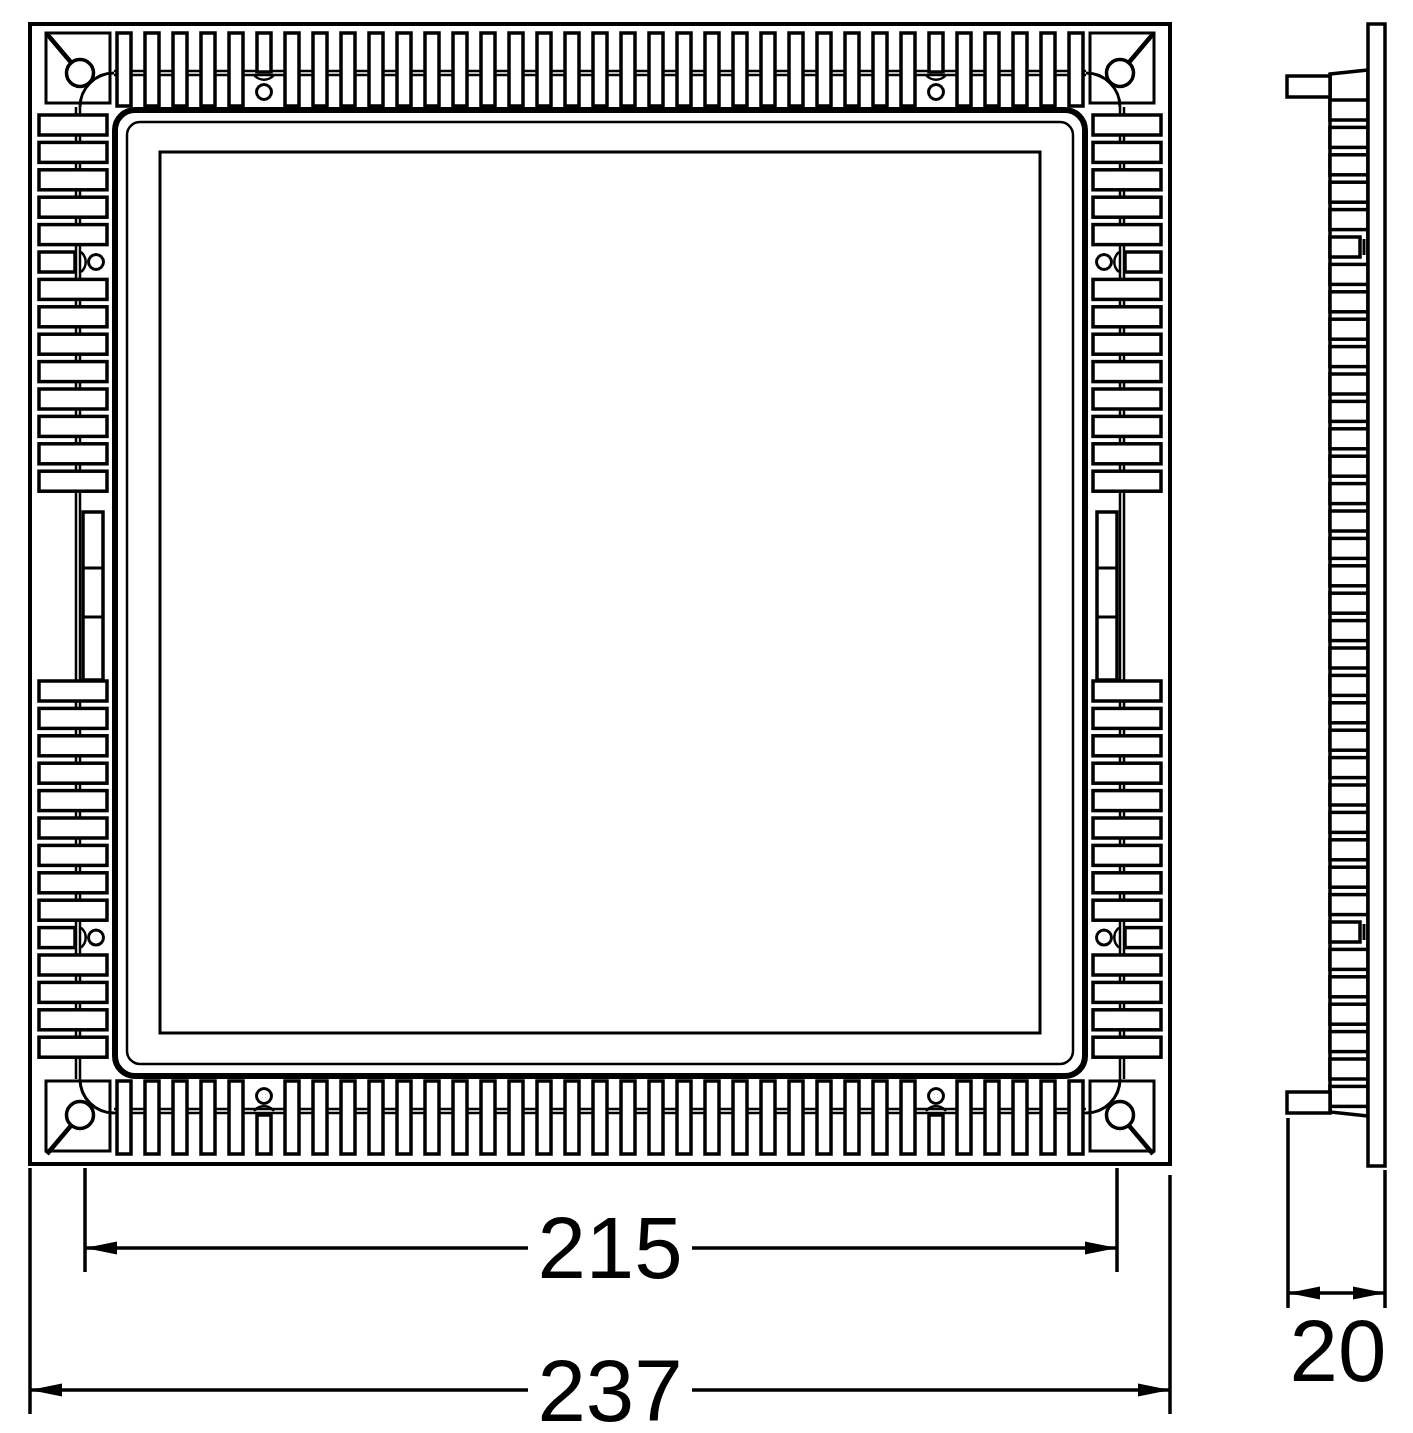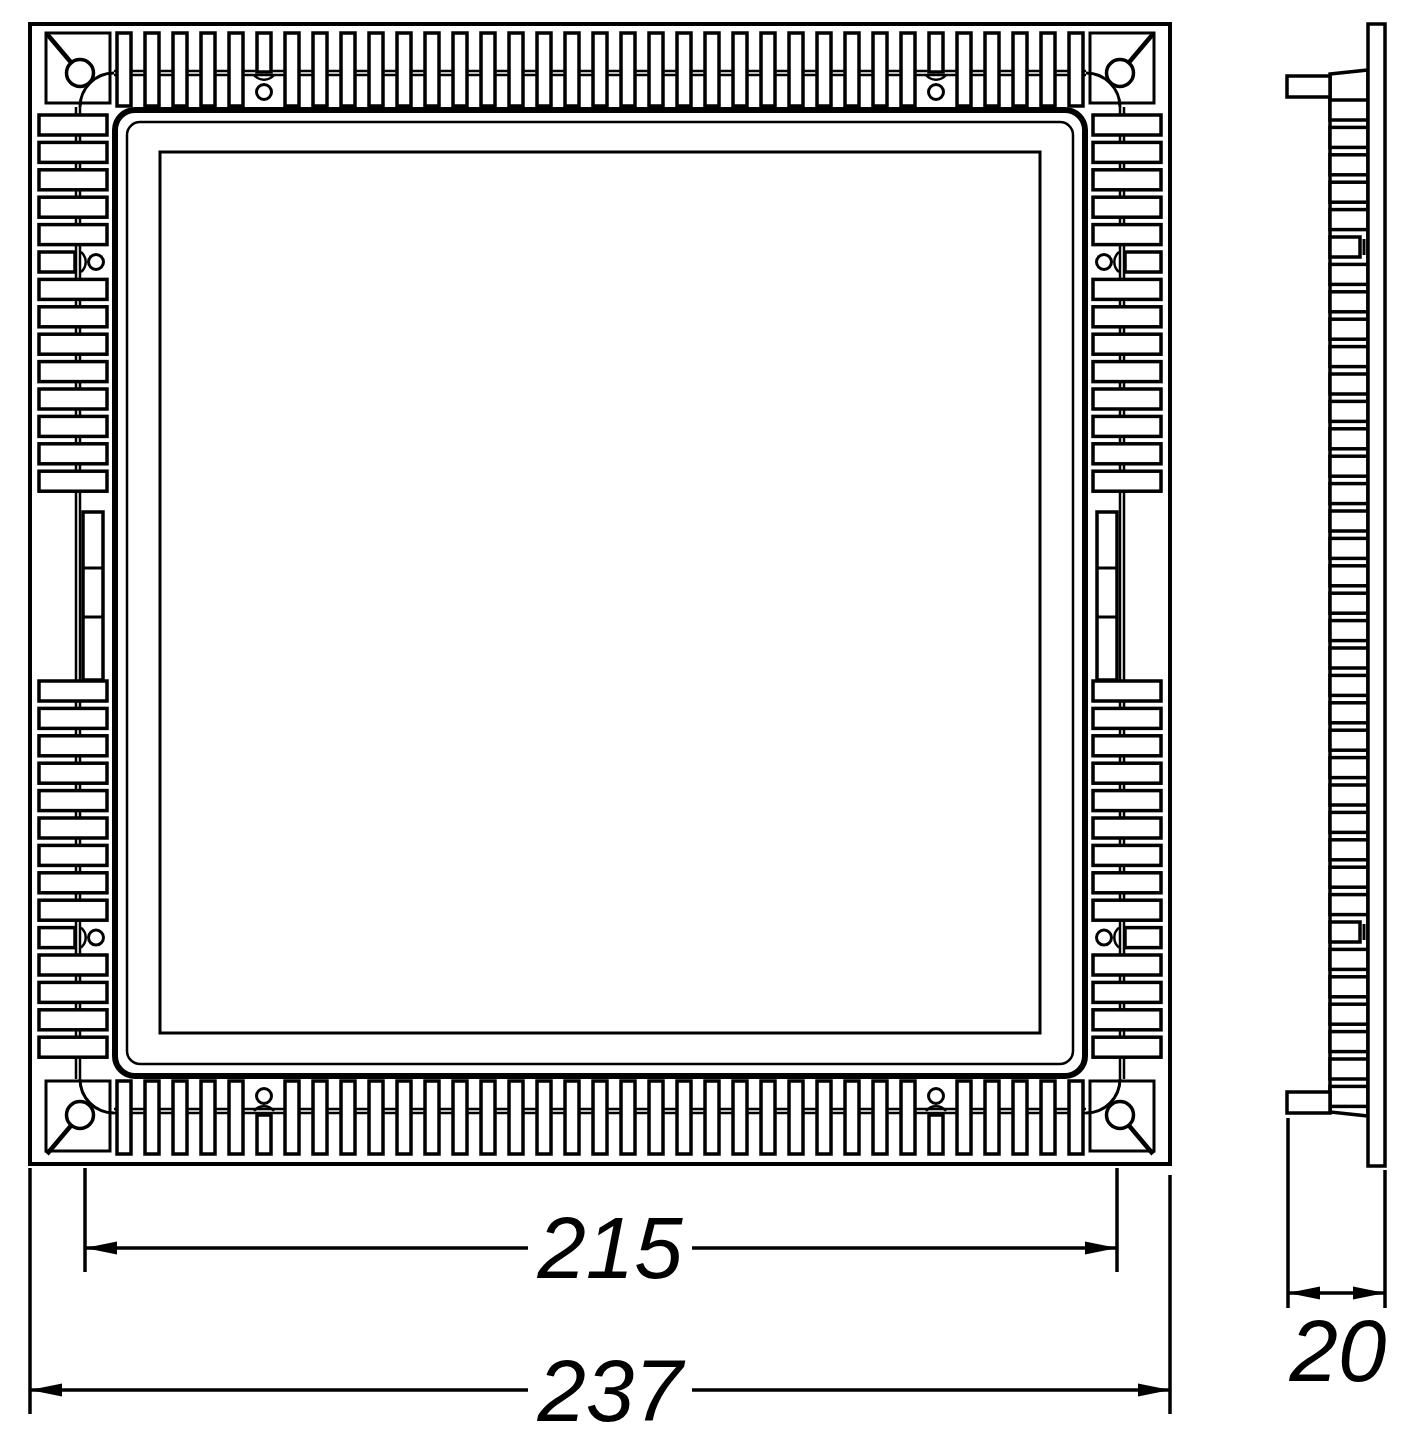--- a/index.html
+++ b/index.html
@@ -1,16 +1,16 @@
 <!DOCTYPE html>
 <html><head>
 <meta charset="utf-8">
 <style>
   html,body{margin:0;padding:0;background:#ffffff;}
-  .stage{position:relative;width:1413px;height:1433px;background:#ffffff;overflow:hidden;font-style:italic;}
+  .stage{position:relative;width:1413px;height:1433px;background:#ffffff;overflow:hidden;}
   svg{position:absolute;left:0;top:0;}
   .ln{stroke:#000;fill:none;}
   .fin{stroke:#000;fill:#fff;}
   .dimtext{font-family:"Liberation Sans","DejaVu Sans",sans-serif;fill:#000;}
 </style>
 </head>
 <body>
 
 <div class="stage">
 <svg width="1413" height="1433" viewBox="0 0 1413 1433">

